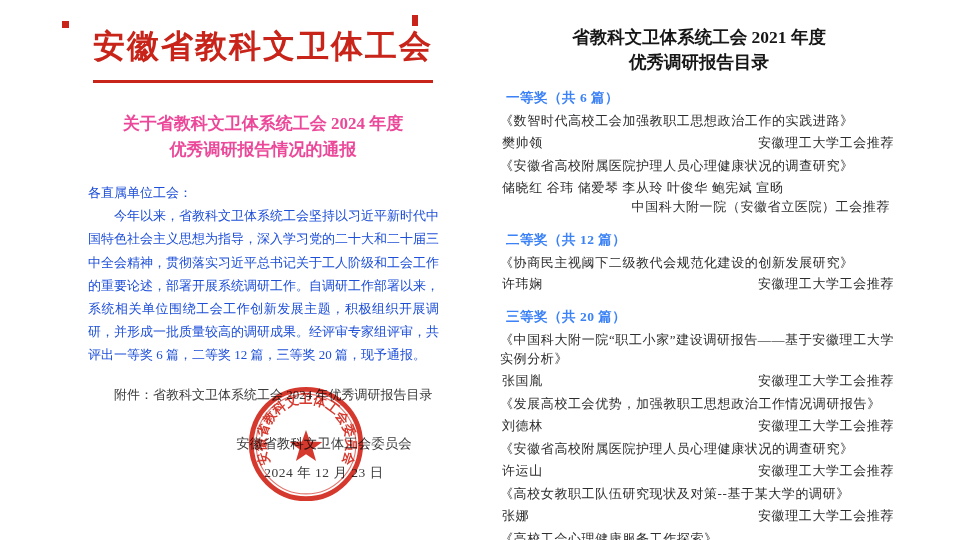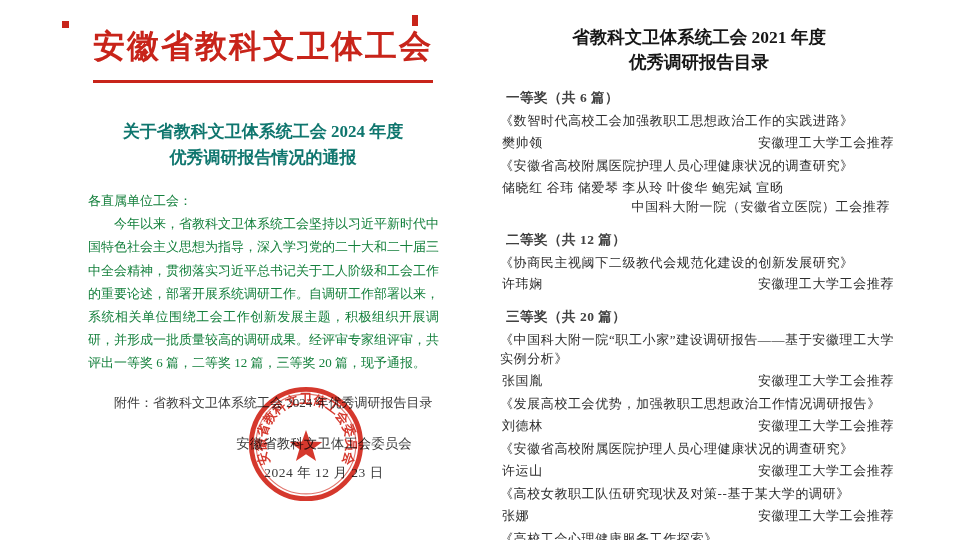--- a/index.html
+++ b/index.html
@@ -15,41 +15,41 @@
   .corner-mark { position:absolute; background:#c8241a; }
   .mark-tl { left:2px; top:6px; width:7px; height:7px; }
   .mark-tr { left:352px; top:0; width:6px; height:11px; }
   .org-header {
     margin-top:10px; text-align:center;
     color:#c8241a; font-size:32px; font-weight:bold; letter-spacing:2px;
     white-space:nowrap;
   }
   .red-line { margin:11px auto 0; width:340px; height:3px; background:#c8241a; }
   .doc-title {
-    margin-top:36px; text-align:center;
-    font-size:17px; font-weight:bold; color:#0f766e; line-height:26px;
+    margin-top:28px; text-align:center;
+    font-size:17px; font-weight:bold; color:#ec4899; line-height:26px;
   }
-  .body-block { margin:18px 27px 16px 28px; font-size:13px; line-height:23.2px; color:#15803d; }
+  .body-block { margin:18px 27px 16px 28px; font-size:13px; line-height:23.2px; color:#1d4ed8; }
   .salutation { text-align:left; }
   .para { text-indent:2em; text-align:justify; }
   .attachment { margin:14px 27px 0 28px; font-size:13px; line-height:23px; color:#3b3b3b; text-indent:2em; }
   .signature-block {
     position:absolute; left:118px; top:420px; width:292px;
     text-align:center; font-size:13.5px; color:#3b3b3b;
   }
   .sig-date { margin-top:11px; letter-spacing:.5px; }
   .seal { position:absolute; left:187px; top:370px; width:118px; height:118px;
           opacity:.93; mix-blend-mode:multiply; }
 
   
   #page-right { left:488px; top:18px; width:422px; height:516px; color:#2d2d2d; }
   .r-title { text-align:center; font-weight:bold; font-size:17.5px; line-height:25px;
              color:#161616; margin-top:7px; }
   .catalog { margin:0 16px 0 12px; }
-  .grade-heading { font-weight:bold; font-size:13.5px; color:#404040;
+  .grade-heading { font-weight:bold; font-size:13.5px; color:#3b82f6;
                    margin:14px 0 0 6px; letter-spacing:.5px; }
   .entry-title { font-size:13px; line-height:19.5px; margin-top:4px; letter-spacing:.6px;
                  text-align:justify; }
   .entry-meta { display:flex; justify-content:space-between;
                 font-size:13px; line-height:19.5px; margin-top:2px;
                 padding-left:2px; letter-spacing:.6px; }
   .entry-meta.stacked { display:block; }
   .entry-meta.stacked .rec { display:block; text-align:right; padding-right:4px; }
 </style>
 </head>

